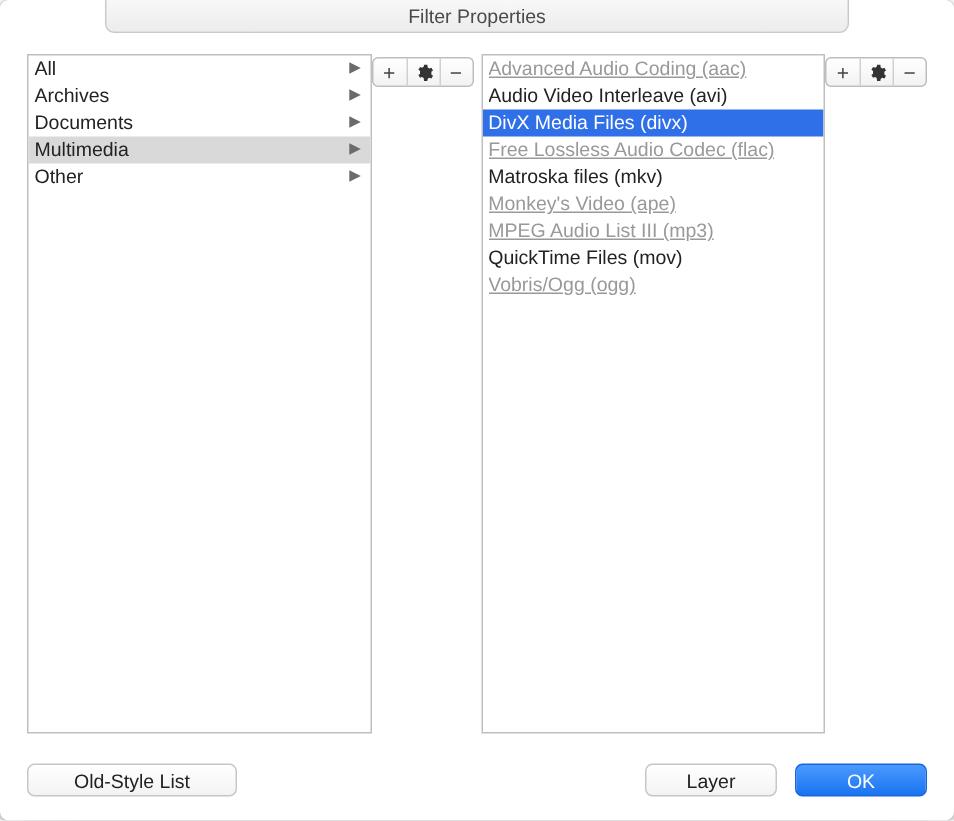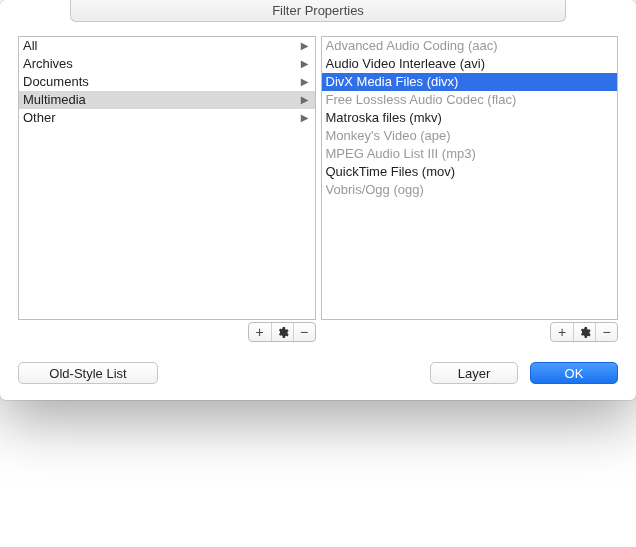--- a/index.html
+++ b/index.html
@@ -6,21 +6,21 @@
   body {
     font-family: -apple-system, "Helvetica Neue", Helvetica, Arial, sans-serif;
     font-size: 13px;
     background: #fff;
     width: 636px;
     height: 547px;
     overflow: hidden;
   }
   .window {
     width: 636px;
-    height: 400px;
+    height: 547px;
     background: #fff;
     box-shadow: 0 20px 60px rgba(0,0,0,0.35), 0 0 0 1px rgba(0,0,0,0.08);
     border-radius: 6px;
     position: relative;
     display: flex;
     flex-direction: column;
     justify-content: flex-end;
   }
   .titlebar {
     height: 22px;
@@ -49,21 +49,20 @@
   }
   .panes {
     display: flex;
     gap: 5px;
     flex: 1;
     min-height: 0;
   }
   .pane-col {
     flex: 1;
     display: flex;
-    flex-direction: column;
     min-width: 0;
   }
   .listbox {
     flex: 1;
     border: 1px solid #bfbfbf;
     background: #fff;
     overflow: hidden;
   }
   .row {
     height: 18px;
@@ -77,21 +76,21 @@
     white-space: nowrap;
     cursor: default;
     user-select: none;
   }
   .row .label { overflow: hidden; text-overflow: ellipsis; }
   .row .arrow {
     font-size: 10px;
     color: #6b6b6b;
     margin-left: 6px;
   }
-  .row.muted .label { color: #999; }
+  .row.muted .label { color: #999; text-decoration: underline; }
   .row.category-selected {
     background: #d9d9d9;
     gap: 16px;
   }
   .row.selected {
     background: #2f6fe8;
   }
   .row.selected .label { color: #fff; }
   .ctrlbar {
     display: flex;

